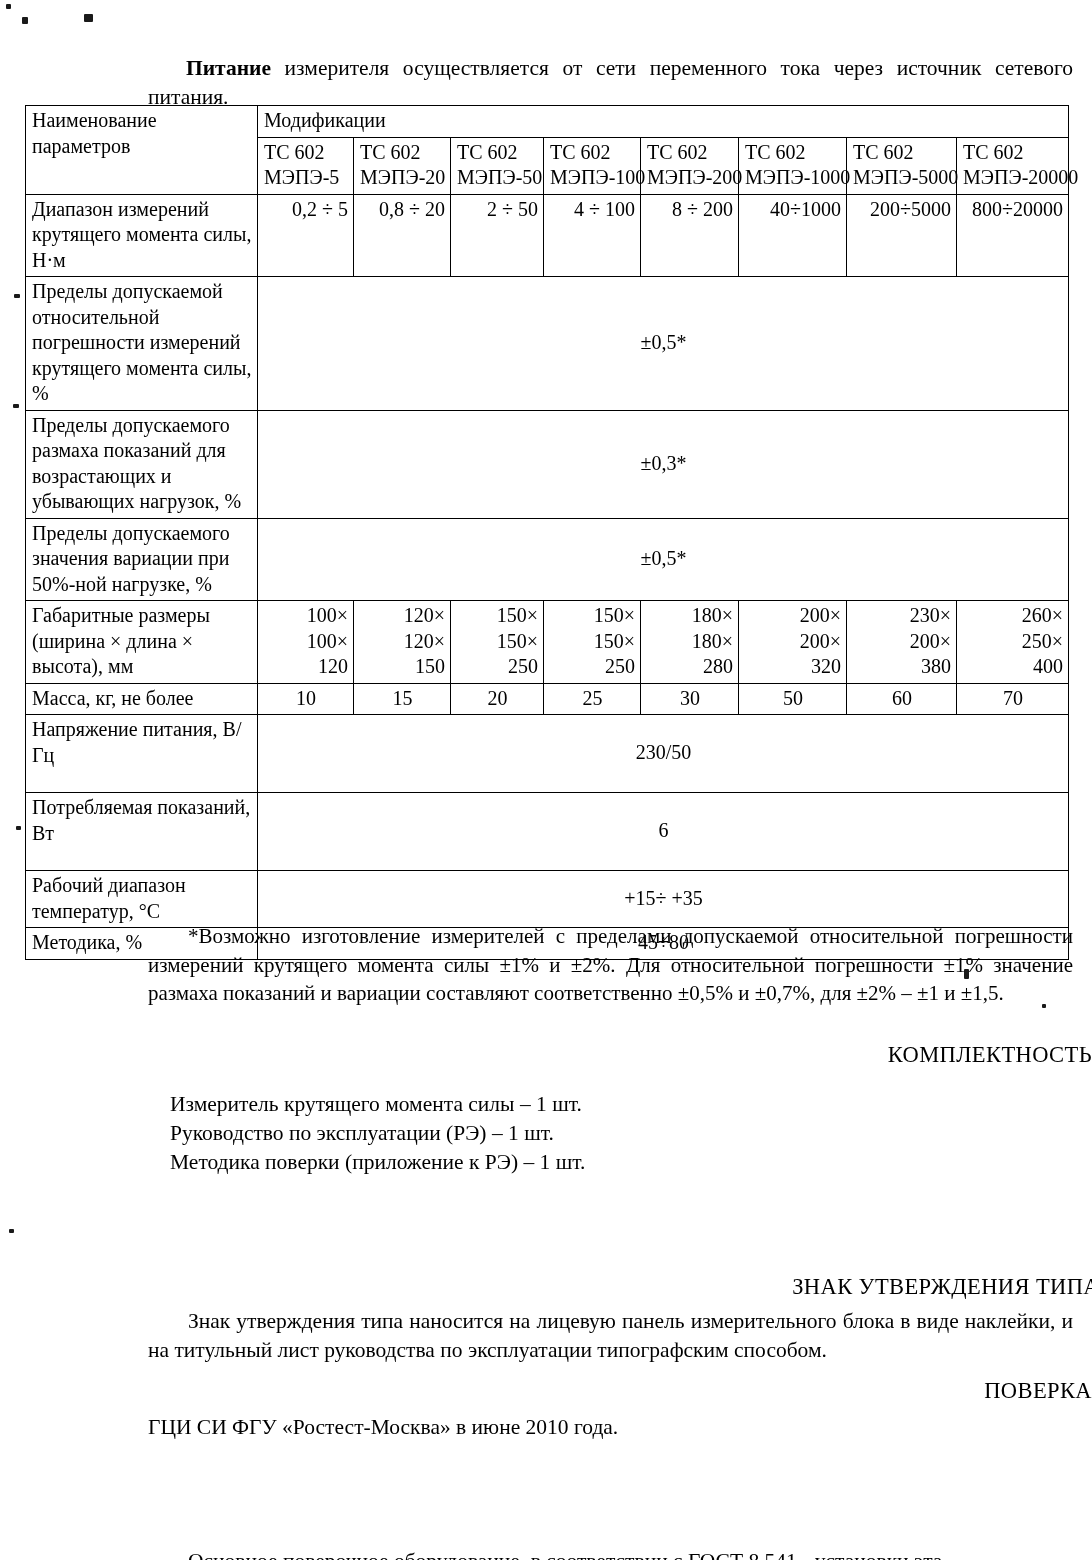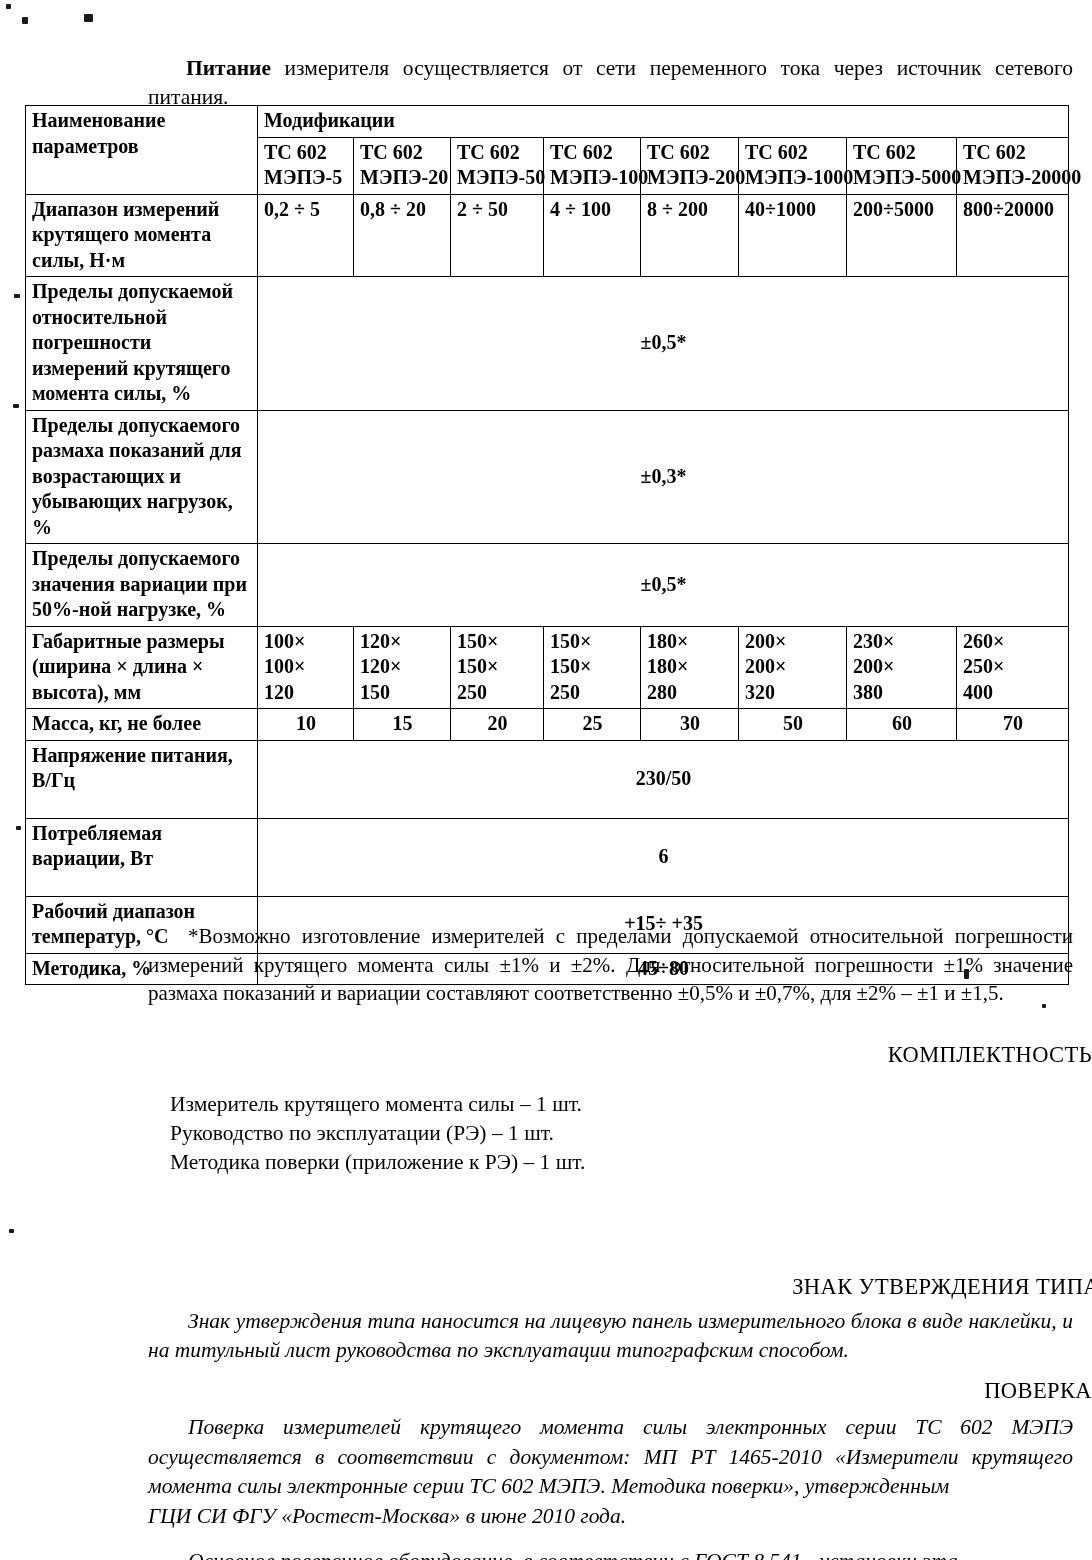--- a/index.html
+++ b/index.html
@@ -69,27 +69,27 @@
     border-collapse: collapse;
     table-layout: fixed;
     font-size: 20px;
     line-height: 25.5px;
   }
   table.spec th,
   table.spec td {
     border: 1.6px solid #000;
     padding: 2px 5px 3px 6px;
     vertical-align: top;
-    font-weight: bold;
+    font-weight: normal;
     text-align: left;
     margin-top: 27px;
   }
   table.spec td.ctr,
   table.spec th.ctr {
-    text-align: left;
+    text-align: right;
     vertical-align: top;
   }
   table.spec td.mid {
     text-align: center;
     vertical-align: middle;
   }
   .c-name { width: 232px; }
   .c-m1 { width: 96px; }
   .c-m2 { width: 97px; }
   .c-m3 { width: 93px; }
@@ -142,21 +142,20 @@
   .list-block div { white-space: nowrap; }
 
   .para {
     position: absolute;
     width: 925px;
     left: 148px;
     font-size: 21.5px;
     line-height: 29.5px;
     text-align: justify;
     text-indent: 40px;
-    font-style: italic;
   }
   .p-znak { top: 1285px; }
   .p-poverka { top: 1413px; }
   .p-poverka .noindent { text-indent: 0; }
   .p-equip { top: 1525px; }
 </style>
 </head>
 <body>
 
 <div class="page">
@@ -253,21 +252,21 @@
         <td class="mid">60</td>
         <td class="mid">70</td>
       </tr>
 
       <tr class="rowpad-3">
         <td>Напряжение питания, В/Гц</td>
         <td colspan="8" class="mid">230/50</td>
       </tr>
 
       <tr class="rowpad-3">
-        <td>Потребляемая вариации, Вт</td>
+        <td>Потребляемая показаний, Вт</td>
         <td colspan="8" class="mid">6</td>
       </tr>
 
       <tr>
         <td>Рабочий диапазон температур, °С</td>
         <td colspan="8" class="mid">+15÷ +35</td>
       </tr>
 
       <tr>
         <td>Методика, %</td>
@@ -287,19 +286,18 @@
     <div>Методика поверки (приложение к РЭ) – 1 шт.</div>
   </div>
 
   <div class="section-head sh-znak">ЗНАК УТВЕРЖДЕНИЯ ТИПА</div>
 
   <p class="para p-znak">Знак утверждения типа наносится на лицевую панель измерительного блока в виде наклейки, и на титульный лист руководства по эксплуатации типографским способом.</p>
 
   <div class="section-head sh-poverka">ПОВЕРКА</div>
 
   <div class="para p-poverka">
-    <div>Поверка измерителей крутящего момента силы электронных серии ТС 602 МЭПЭ осуществляется в соответствии с документом:  МП РТ 1465-2010  «Измерители крутящего момента силы электронные серии ТС 602 МЭПЭ. Методика поверки», утвержденным</div>
     <div class="noindent">ГЦИ СИ ФГУ «Ростест-Москва» в июне 2010 года.</div>
   </div>
 
   <p class="para p-equip">Основное поверочное оборудование, в соответствии с ГОСТ 8.541 - установки эта-</p>
 
 </div>
 
 </body></html>

